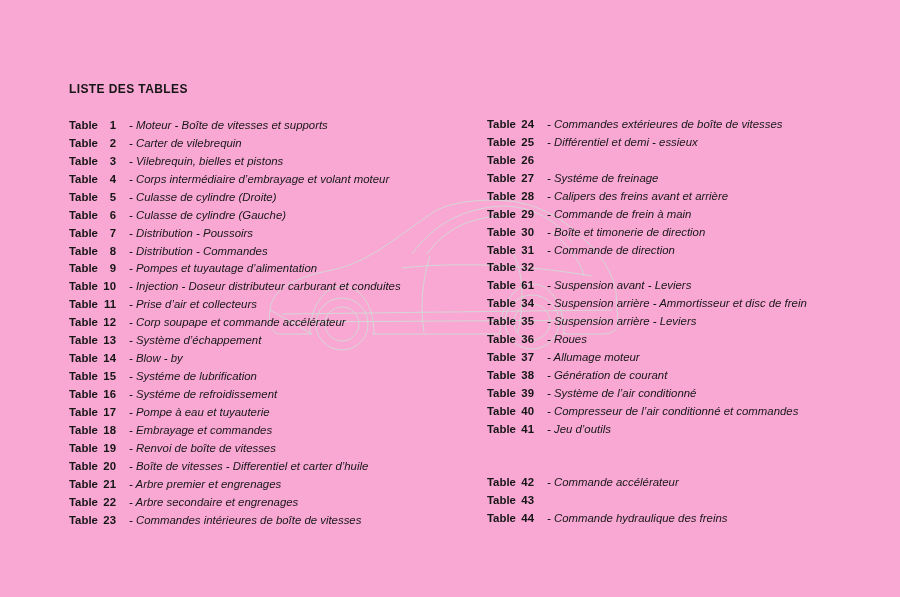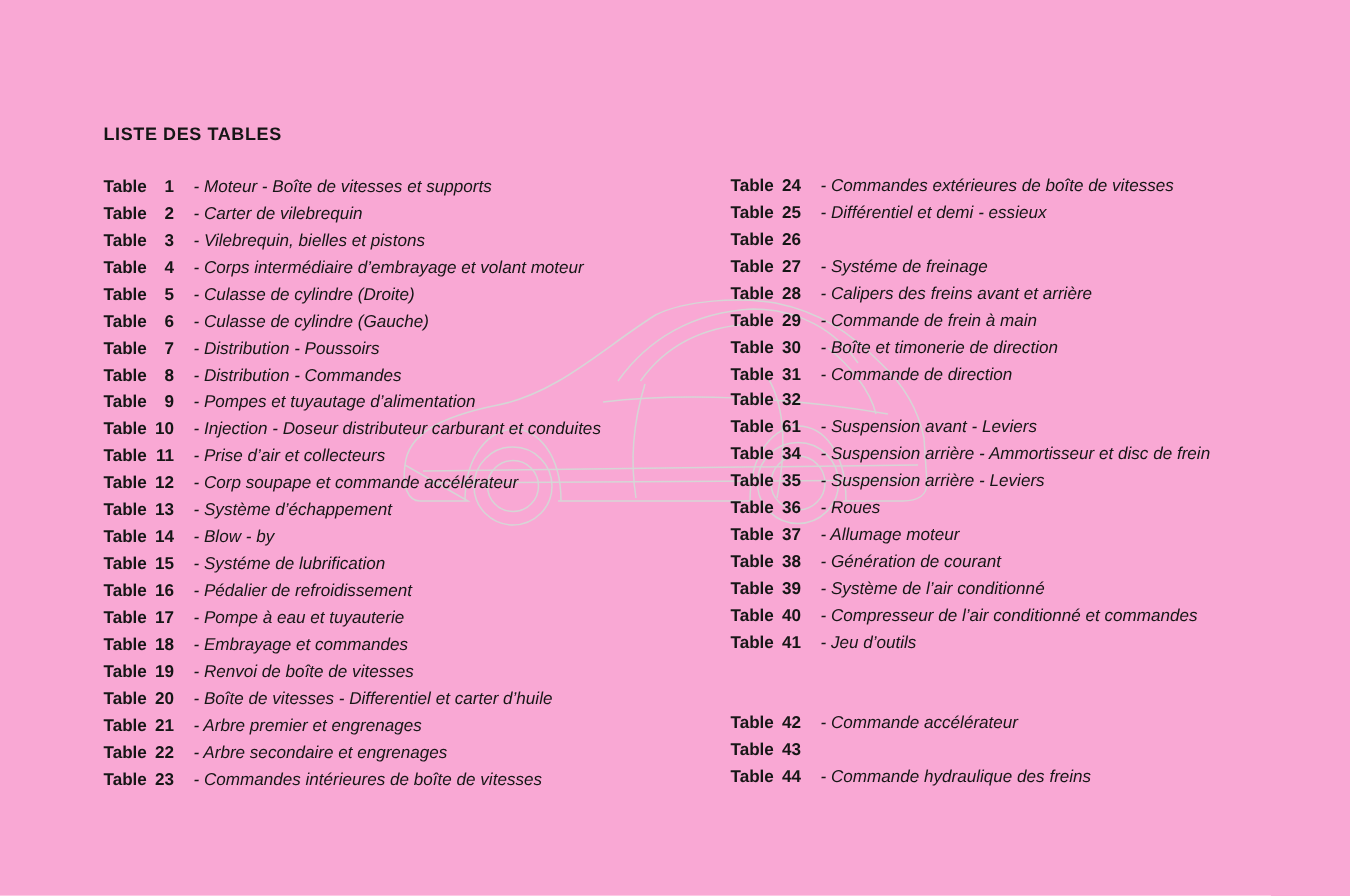--- a/index.html
+++ b/index.html
@@ -211,21 +211,21 @@
           <span class="prefix">Table</span>
           <span class="num">15</span>
         </span>
         <span class="desc">- Systéme de lubrification</span>
       </li>
       <li class="row">
         <span class="label">
           <span class="prefix">Table</span>
           <span class="num">16</span>
         </span>
-        <span class="desc">- Pédalier de refroidissement</span>
+        <span class="desc">- Systéme de refroidissement</span>
       </li>
       <li class="row">
         <span class="label">
           <span class="prefix">Table</span>
           <span class="num">17</span>
         </span>
         <span class="desc">- Pompe à eau et tuyauterie</span>
       </li>
       <li class="row">
         <span class="label">

